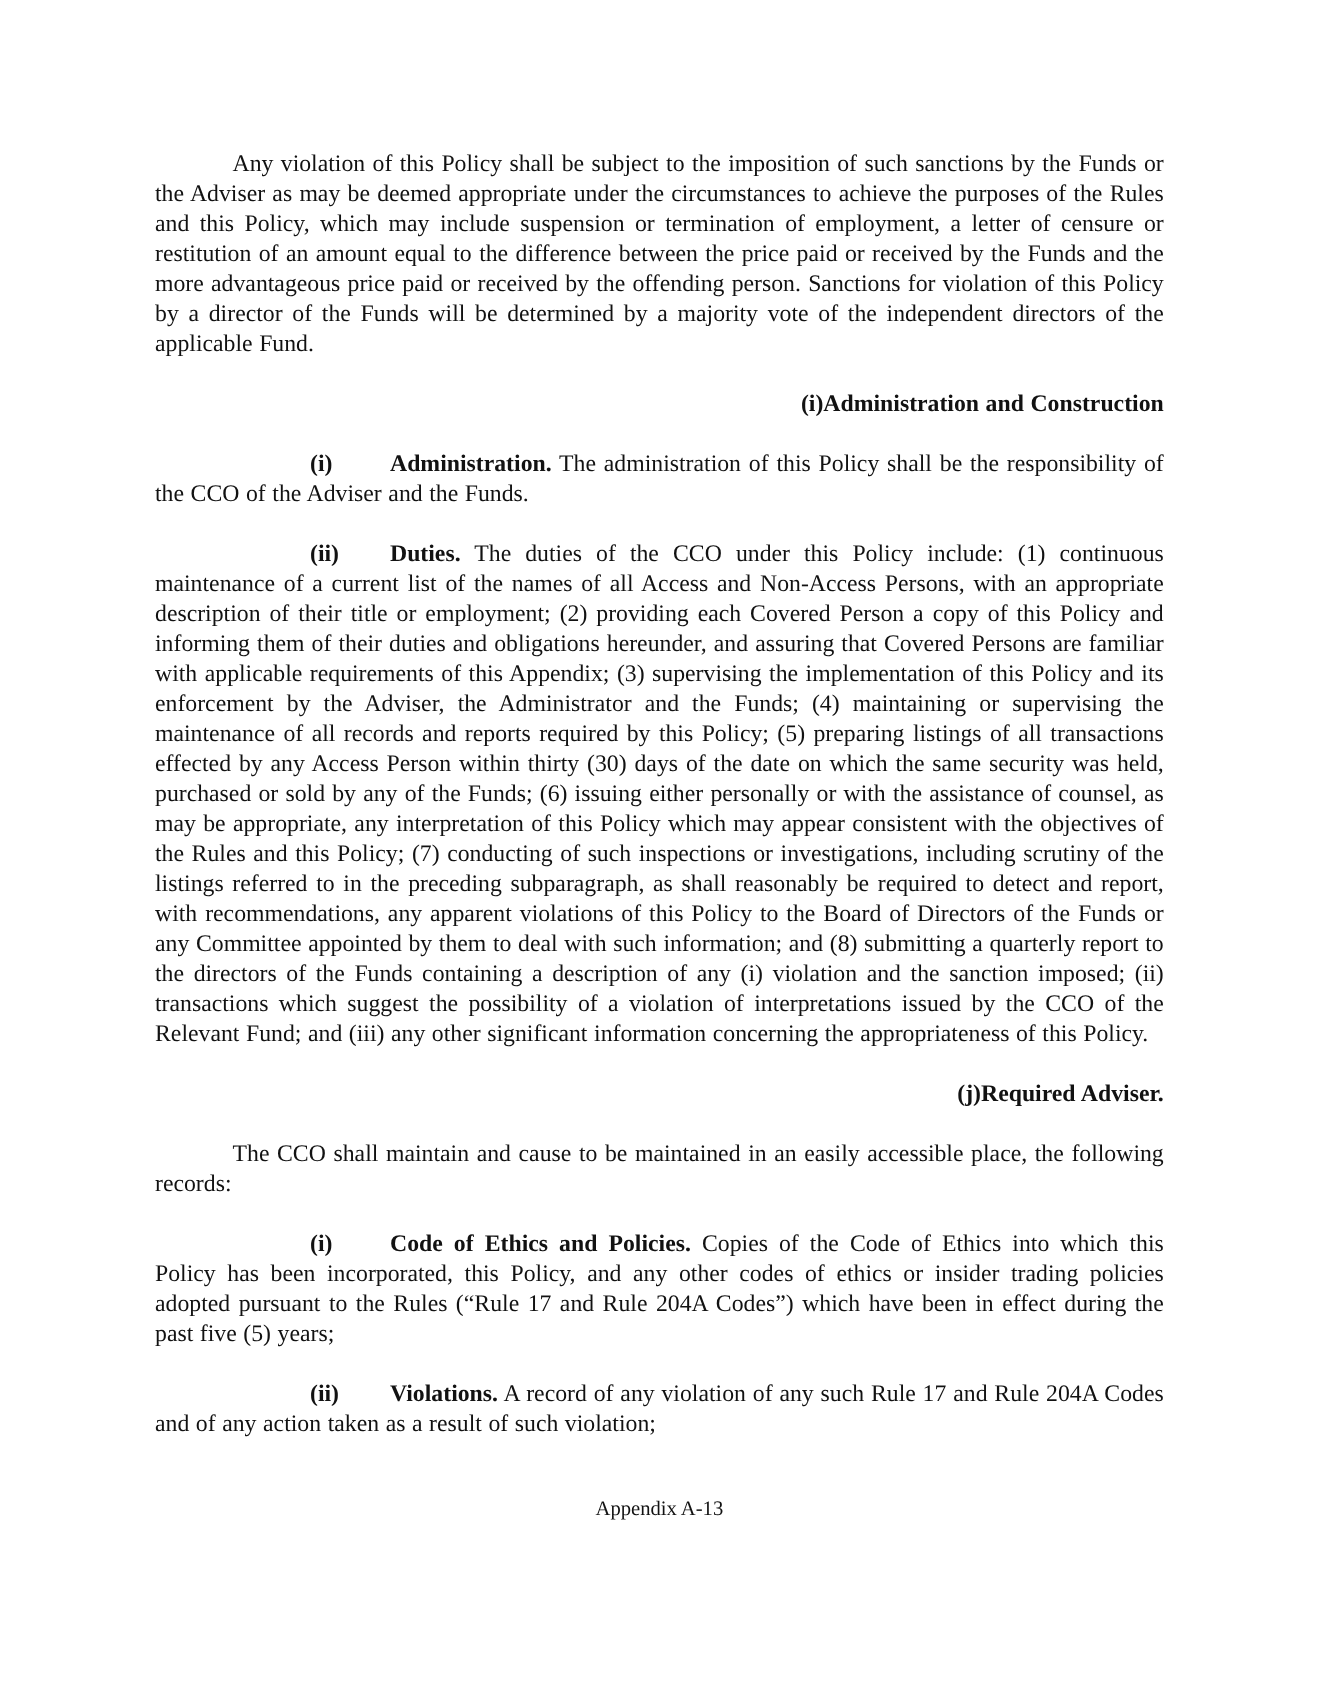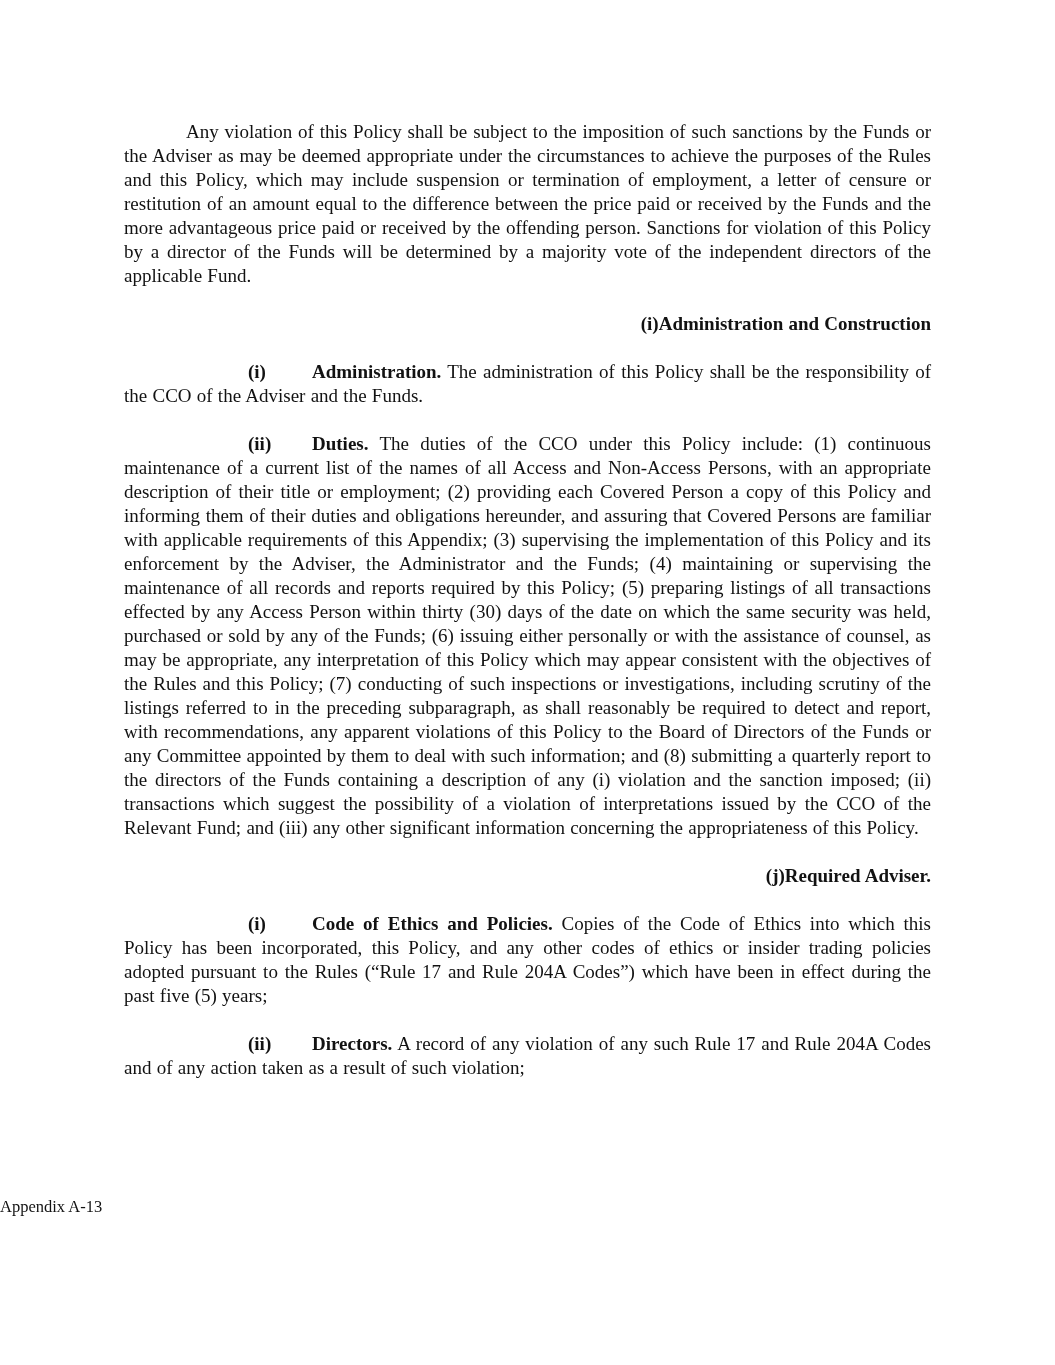--- a/index.html
+++ b/index.html
@@ -39,40 +39,41 @@
   .sp-label {
     display: inline-block;
     width: 64px;
     text-indent: 0;
   }
   .footer {
     position: absolute;
     left: 0;
     top: 1196px;
     width: 1055px;
-    text-align: left;
+    text-align: center;
     font-size: 16.5px;
     line-height: 22px;
   }
 </style>
 </head>
 <body>
 
 <div class="page">
 
   <p class="para indent-1">Any violation of this Policy shall be subject to the imposition of such sanctions by the Funds or the Adviser as may be deemed appropriate under the circumstances to achieve the purposes of the Rules and this Policy, which may include suspension or termination of employment, a letter of censure or restitution of an amount equal to the difference between the price paid or received by the Funds and the more advantageous price paid or received by the offending person.  Sanctions for violation of this Policy by a director of the Funds will be determined by a majority vote of the independent directors of the applicable Fund.</p>
 
   <p class="para heading"><span class="h-label bold">(i)</span><span class="bold">Administration and Construction</span></p>
 
   <p class="para indent-2"><span class="sp-label bold">(i)</span><span class="bold">Administration.</span><span>  The administration of this Policy shall be the responsibility of the CCO of the Adviser and the Funds.</span></p>
 
   <p class="para indent-2"><span class="sp-label bold">(ii)</span><span class="bold">Duties.</span><span>  The duties of the CCO under this Policy include: (1) continuous maintenance of a current list of the names of all Access and Non-Access Persons, with an appropriate description of their title or employment; (2) providing each Covered Person a copy of this Policy and informing them of their duties and obligations hereunder, and assuring that Covered Persons are familiar with applicable requirements of this Appendix; (3) supervising the implementation of this Policy and its enforcement by the Adviser, the Administrator and the Funds; (4) maintaining or supervising the maintenance of all records and reports required by this Policy; (5) preparing listings of all transactions effected by any Access Person within thirty (30) days of the date on which the same security was held, purchased or sold by any of the Funds; (6) issuing either personally or with the assistance of counsel, as may be appropriate, any interpretation of this Policy which may appear consistent with the objectives of the Rules and this Policy; (7) conducting of such inspections or investigations, including scrutiny of the listings referred to in the preceding subparagraph, as shall reasonably be required to detect and report, with recommendations, any apparent violations of this Policy to the Board of Directors of the Funds or any Committee appointed by them to deal with such information; and (8) submitting a quarterly report to the directors of the Funds containing a description of any (i) violation and the sanction imposed;  (ii) transactions which suggest the possibility of a violation of interpretations issued by the CCO of the Relevant Fund; and (iii) any other significant information concerning the appropriateness of this Policy.</span></p>
 
   <p class="para heading"><span class="h-label bold">(j)</span><span class="bold">Required Adviser.</span></p>
 
+  <p class="para indent-1">The CCO shall maintain and cause to be maintained in an easily accessible place, the following records:</p>
 
   <p class="para indent-2"><span class="sp-label bold">(i)</span><span class="bold">Code of Ethics and Policies.</span><span>  Copies of the Code of Ethics into which this Policy has been incorporated, this Policy, and any other codes of ethics or insider trading policies adopted pursuant to the Rules (“Rule 17 and Rule 204A Codes”) which have been in effect during the past five (5) years;</span></p>
 
-  <p class="para indent-2"><span class="sp-label bold">(ii)</span><span class="bold">Directors.</span><span>  A record of any violation of any such Rule 17 and Rule 204A Codes and of any action taken as a result of such violation;</span></p>
+  <p class="para indent-2"><span class="sp-label bold">(ii)</span><span class="bold">Violations.</span><span>  A record of any violation of any such Rule 17 and Rule 204A Codes and of any action taken as a result of such violation;</span></p>
 
   <div class="footer">Appendix A-13</div>
 
 </div>
 
 </body></html>

